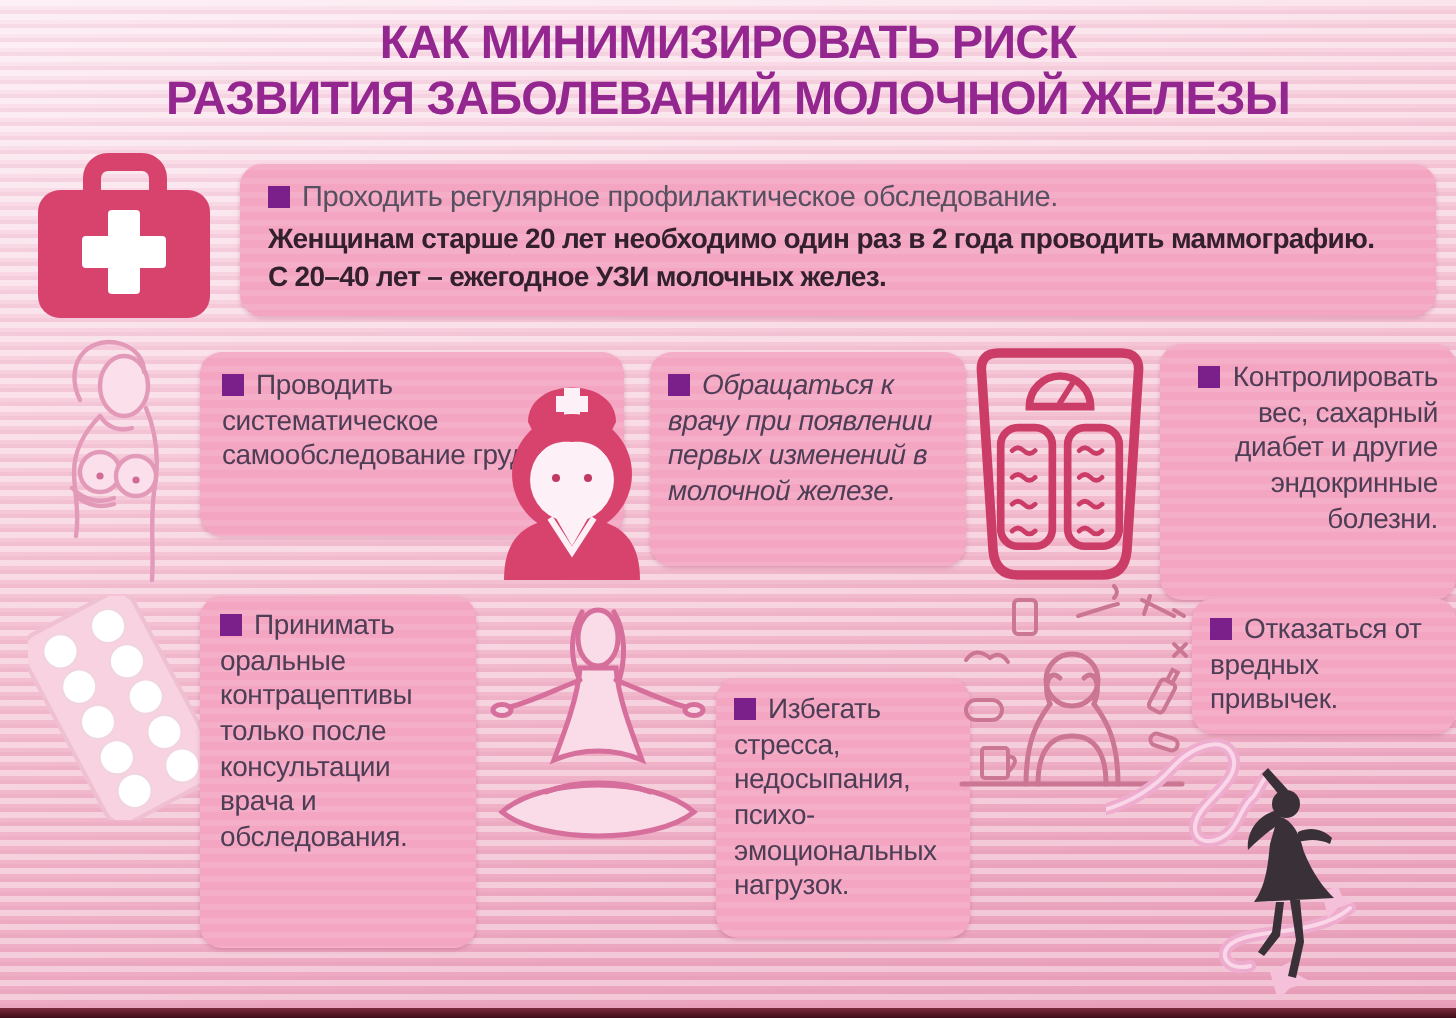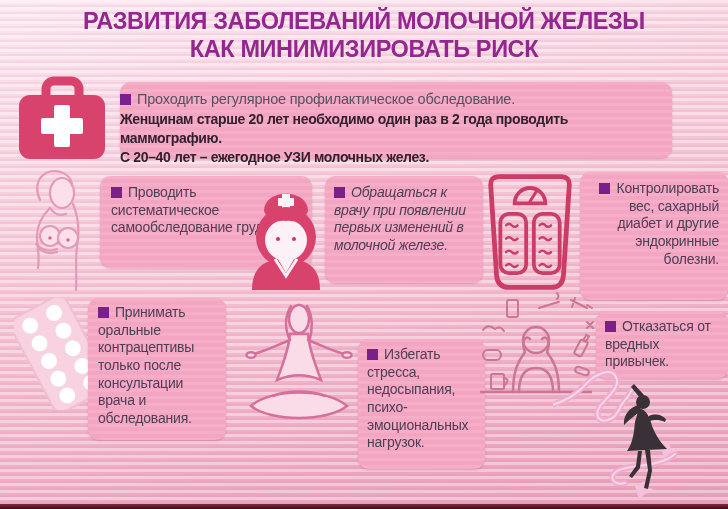--- a/index.html
+++ b/index.html
@@ -18,48 +18,48 @@
   .title span{display:block;}
   .box{
     position:absolute;box-sizing:border-box;border-radius:11px;
     background:
       repeating-linear-gradient(180deg, rgba(255,255,255,.10) 0 3px, rgba(255,255,255,0) 3px 7px),
       #f4a5c2;
     box-shadow:0 1px 2px rgba(170,70,110,.30);
     color:#4d3d55;font-size:14px;line-height:1.26;letter-spacing:-0.2px;
   }
   .bullet{display:inline-block;width:11px;height:11px;background:#7b1f8a;margin-right:6px;transform:translateY(1px);}
-  .banner{left:120px;top:82px;width:552px;height:76px;padding:8px 0;}
+  .banner{left:120px;top:82px;width:598px;height:76px;padding:8px 14px;}
   .banner .reg{color:#575061;font-size:14.5px;margin-bottom:2px;}
   .banner .bold{color:#33202e;font-weight:bold;font-size:14px;letter-spacing:-0.35px;line-height:1.34;}
   .tip{padding:8px 11px;}
   .tip-a{left:100px;top:176px;width:212px;height:92px;}
   .tip-b{left:325px;top:176px;width:158px;height:107px;padding:8px 9px;font-style:italic;}
   .tip-c{left:580px;top:172px;width:148px;height:128px;padding:8px 9px;text-align:right;}
-  .tip-d{left:88px;top:298px;width:138px;height:142px;padding:6px 10px;}
+  .tip-d{left:100px;top:298px;width:138px;height:176px;padding:6px 10px;}
   .tip-e{left:358px;top:295px;width:127px;height:130px;padding:7px 9px;margin-top:44px;}
-  .tip-f{left:596px;top:311px;width:132px;height:68px;padding:7px 9px;}
+  .tip-f{left:596px;top:299px;width:132px;height:68px;padding:7px 9px;}
   .icon{position:absolute;}
   .icon-case{left:16px;top:76px;}
   .icon-selfexam{left:14px;top:168px;}
   .icon-nurse{left:249px;top:175px;}
   .icon-scale{left:486px;top:170px;}
   .icon-pills{left:14px;top:298px;}
   .icon-yoga{left:243px;top:292px;}
   .icon-stress{left:477px;top:292px;}
   .icon-ribbon{left:553px;top:360px;}
 </style>
 </head>
 <body>
 
 <div class="poster">
 
   <h1 class="title">
+    <span>КАК МИНИМИЗИРОВАТЬ РИСК</span>
     <span>РАЗВИТИЯ ЗАБОЛЕВАНИЙ МОЛОЧНОЙ ЖЕЛЕЗЫ</span>
-    <span>КАК МИНИМИЗИРОВАТЬ РИСК</span>
   </h1>
 
   <svg class="icon icon-case" width="92" height="88" viewBox="0 0 92 88">
     <rect x="30" y="5" width="33" height="22" rx="8" fill="none" stroke="#d8436d" stroke-width="9"></rect>
     <rect x="3" y="19" width="86" height="64" rx="11" fill="#d8436d"></rect>
     <rect x="38" y="29" width="16" height="42" rx="2" fill="#ffffff"></rect>
     <rect x="25" y="42" width="42" height="16" rx="2" fill="#ffffff"></rect>
   </svg>
 
   <div class="box banner">

